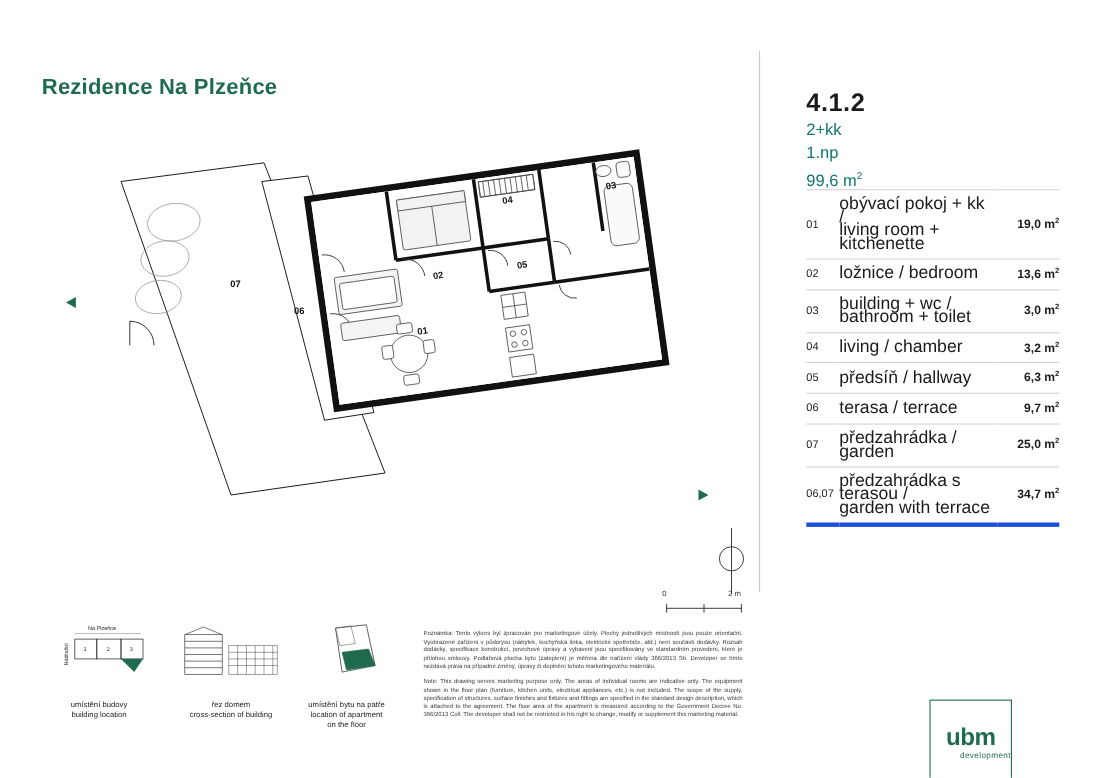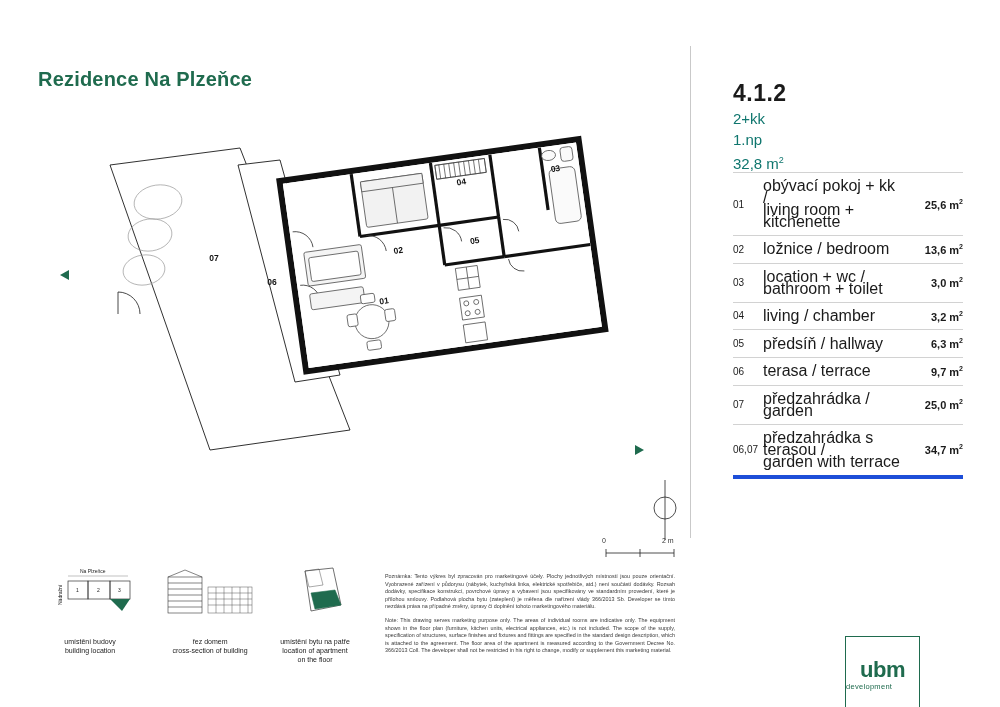--- a/index.html
+++ b/index.html
@@ -146,21 +146,21 @@
     left: 0; top: 20px; width: 100%;
     text-align: center;
     font-size: 22px;
     font-weight: bold;
     color: #1f6b4e;
     letter-spacing: -0.5px;
   }
   .logo-sub {
     position: absolute;
     left: 0; top: 45px; width: 100%;
-    text-align: left;
+    text-align: right;
     font-size: 7.5px;
     color: #1f6b4e;
     letter-spacing: 0.3px;
   }
 
   .room-num {
     font-size: 8.5px;
     font-weight: bold;
     fill: #111;
     font-family: "Liberation Sans", sans-serif;
@@ -174,42 +174,42 @@
 </head>
 <body>
 
 <div class="project-title">Rezidence Na Plzeňce</div>
 <div class="v-divider"></div>
 
 <div class="unit-code">4.1.2</div>
 <div class="unit-meta">
   <div>2+kk</div>
   <div>1.np</div>
-  <div><span>32,8 m</span><sup>2</sup></div>
+  <div><span>99,6 m</span><sup>2</sup></div>
 </div>
 
 <table class="room-table">
   <tbody>
     <tr>
       <td class="num">01</td>
       <td class="label">
         <span>obývací pokoj + kk /</span><br>
         <span>living room + kitchenette</span>
       </td>
-      <td class="area"><span>25,6 m</span><sup>2</sup></td>
+      <td class="area"><span>19,0 m</span><sup>2</sup></td>
     </tr>
     <tr>
       <td class="num">02</td>
       <td class="label">ložnice / bedroom</td>
       <td class="area"><span>13,6 m</span><sup>2</sup></td>
     </tr>
     <tr>
       <td class="num">03</td>
       <td class="label">
-        <span>location + wc /</span><br>
+        <span>building + wc /</span><br>
         <span>bathroom + toilet</span>
       </td>
       <td class="area"><span>3,0 m</span><sup>2</sup></td>
     </tr>
     <tr>
       <td class="num">04</td>
       <td class="label">living / chamber</td>
       <td class="area"><span>3,2 m</span><sup>2</sup></td>
     </tr>
     <tr>

